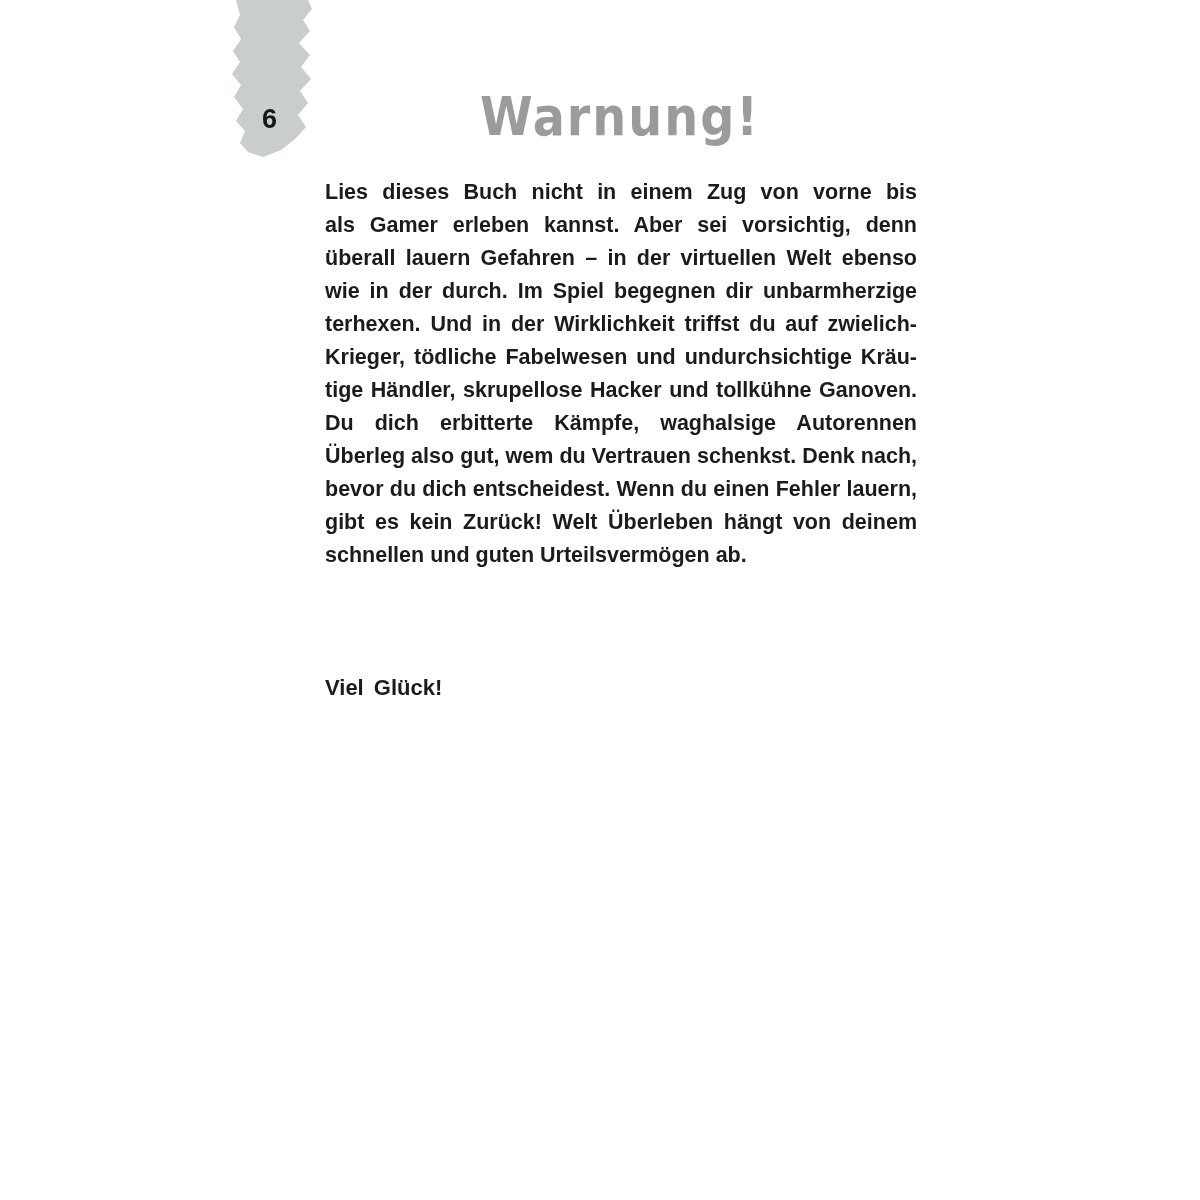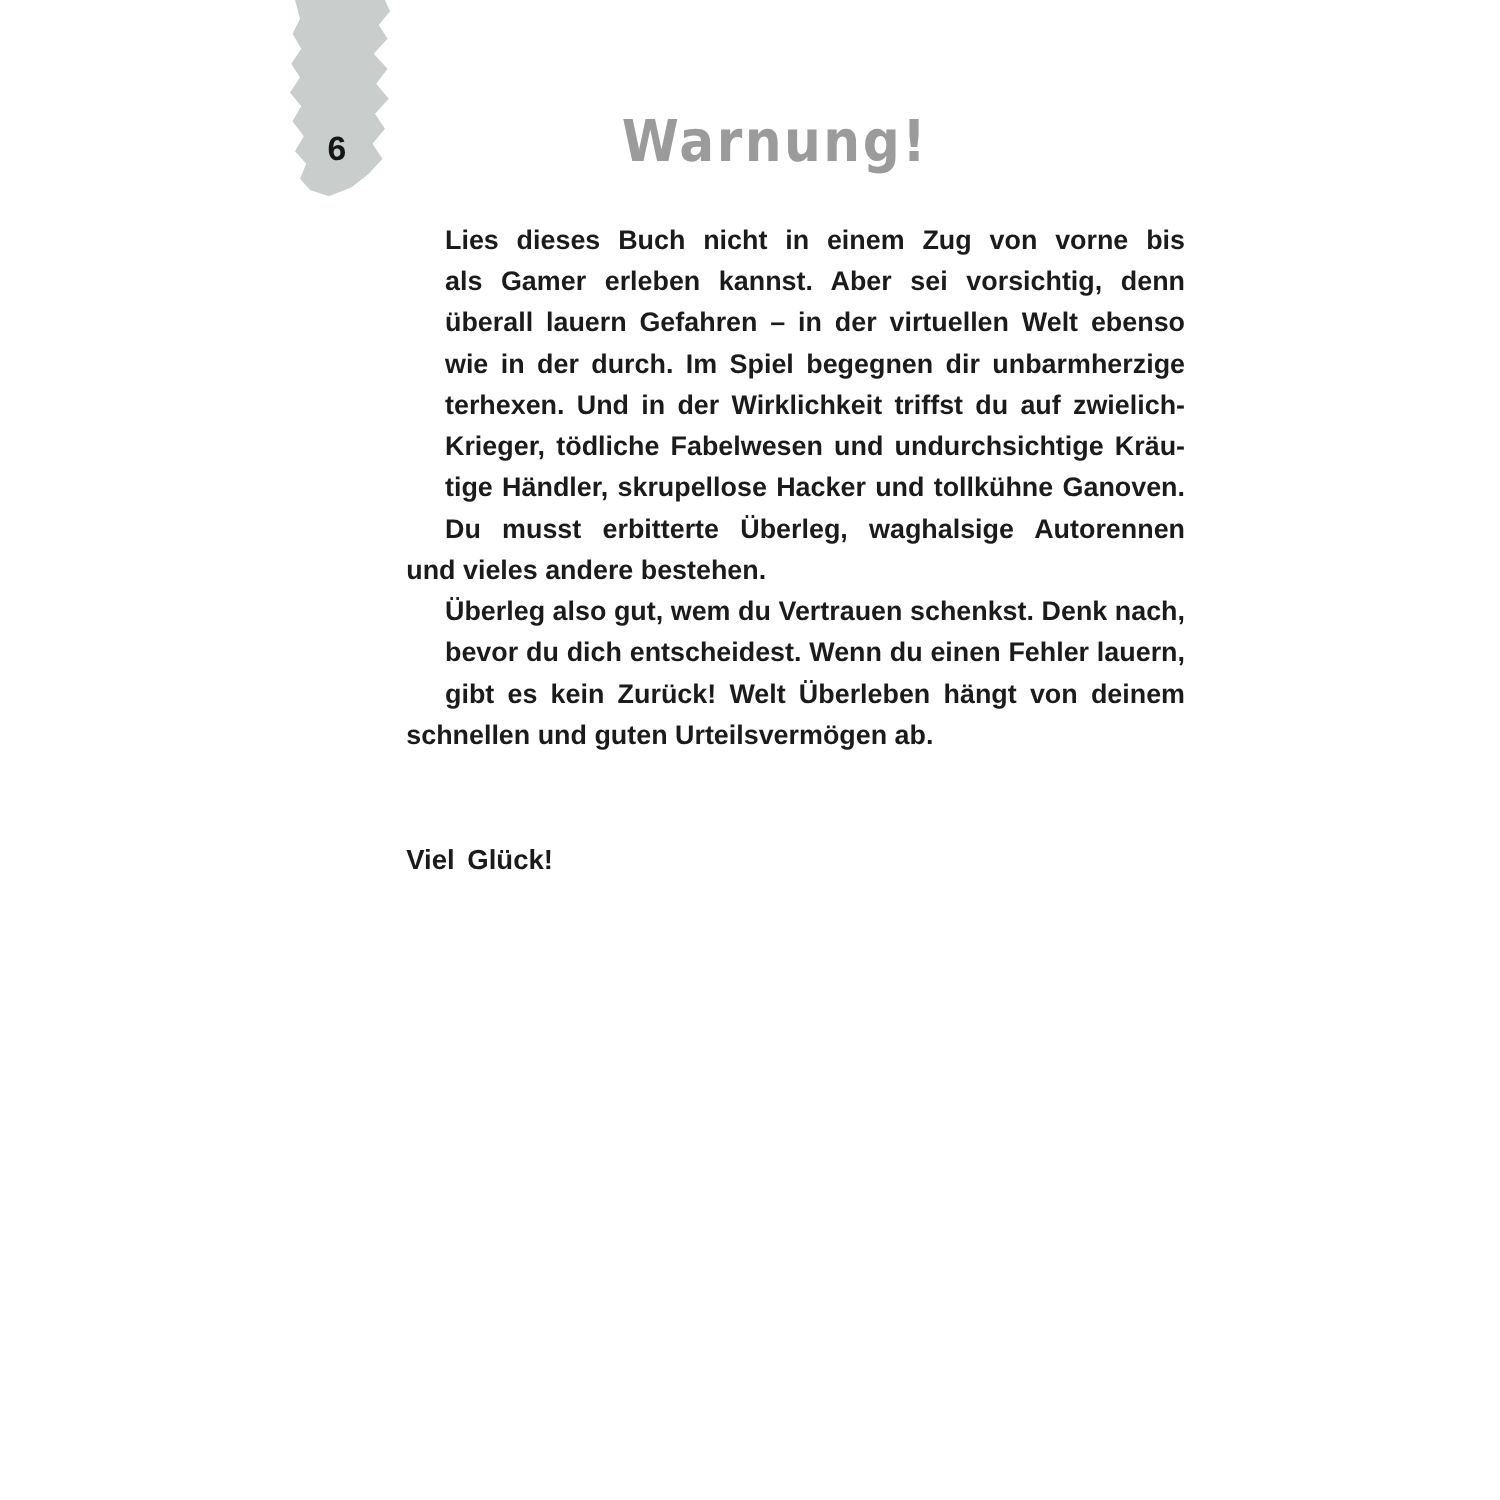--- a/index.html
+++ b/index.html
@@ -33,21 +33,21 @@
     font-weight: bold;
     color: #161616;
     letter-spacing: 1px;
   }
   .title {
     position: absolute;
     left: 325px;
     top: 86px;
     width: 590px;
     text-align: center;
-    font-size: 46px;
+    font-size: 53px;
     font-weight: bold;
     color: #9b9b9b;
     letter-spacing: 2px;
     font-family: "DejaVu Sans", sans-serif;
     font-stretch: condensed;
   }
   .body-text {
     position: absolute;
     left: 325px;
     top: 176px;
@@ -57,21 +57,20 @@
     font-weight: bold;
     line-height: 33px;
   }
   .body-line {
     width: 100%;
     white-space: normal;
   }
   .body-line.justified {
     text-align: justify;
     text-align-last: justify;
-    margin-left: 31px;
     -moz-text-align-last: justify;
   }
   .closing-line {
     position: absolute;
     left: 325px;
     top: 671px;
     width: 592px;
     color: #1b1b1b;
     font-size: 22px;
     font-weight: bold;
@@ -93,22 +92,21 @@
   <div class="title">Warnung!</div>
 
   <div class="body-text">
       <div class="body-line justified">Lies dieses Buch nicht in einem Zug von vorne bis</div>
       <div class="body-line justified">als Gamer erleben kannst. Aber sei vorsichtig, denn</div>
       <div class="body-line justified">überall lauern Gefahren – in der virtuellen Welt ebenso</div>
       <div class="body-line justified">wie in der durch. Im Spiel begegnen dir unbarmherzige</div>
       <div class="body-line justified">terhexen. Und in der Wirklichkeit triffst du auf zwielich-</div>
       <div class="body-line justified">Krieger, tödliche Fabelwesen und undurchsichtige Kräu-</div>
       <div class="body-line justified">tige Händler, skrupellose Hacker und tollkühne Ganoven.</div>
-      <div class="body-line justified">Du musst erbitterte Überleg, waghalsige Autorennen</div>
-      <div class="body-line">und vieles andere bestehen.</div>
+      <div class="body-line justified">Du dich erbitterte Kämpfe, waghalsige Autorennen</div>
       <div class="body-line justified">Überleg also gut, wem du Vertrauen schenkst. Denk nach,</div>
       <div class="body-line justified">bevor du dich entscheidest. Wenn du einen Fehler lauern,</div>
       <div class="body-line justified">gibt es kein Zurück! Welt Überleben hängt von deinem</div>
       <div class="body-line">schnellen und guten Urteilsvermögen ab.</div>
     </div>
 
   <div class="closing-line">Viel Glück!</div>
 
 </div>
 

